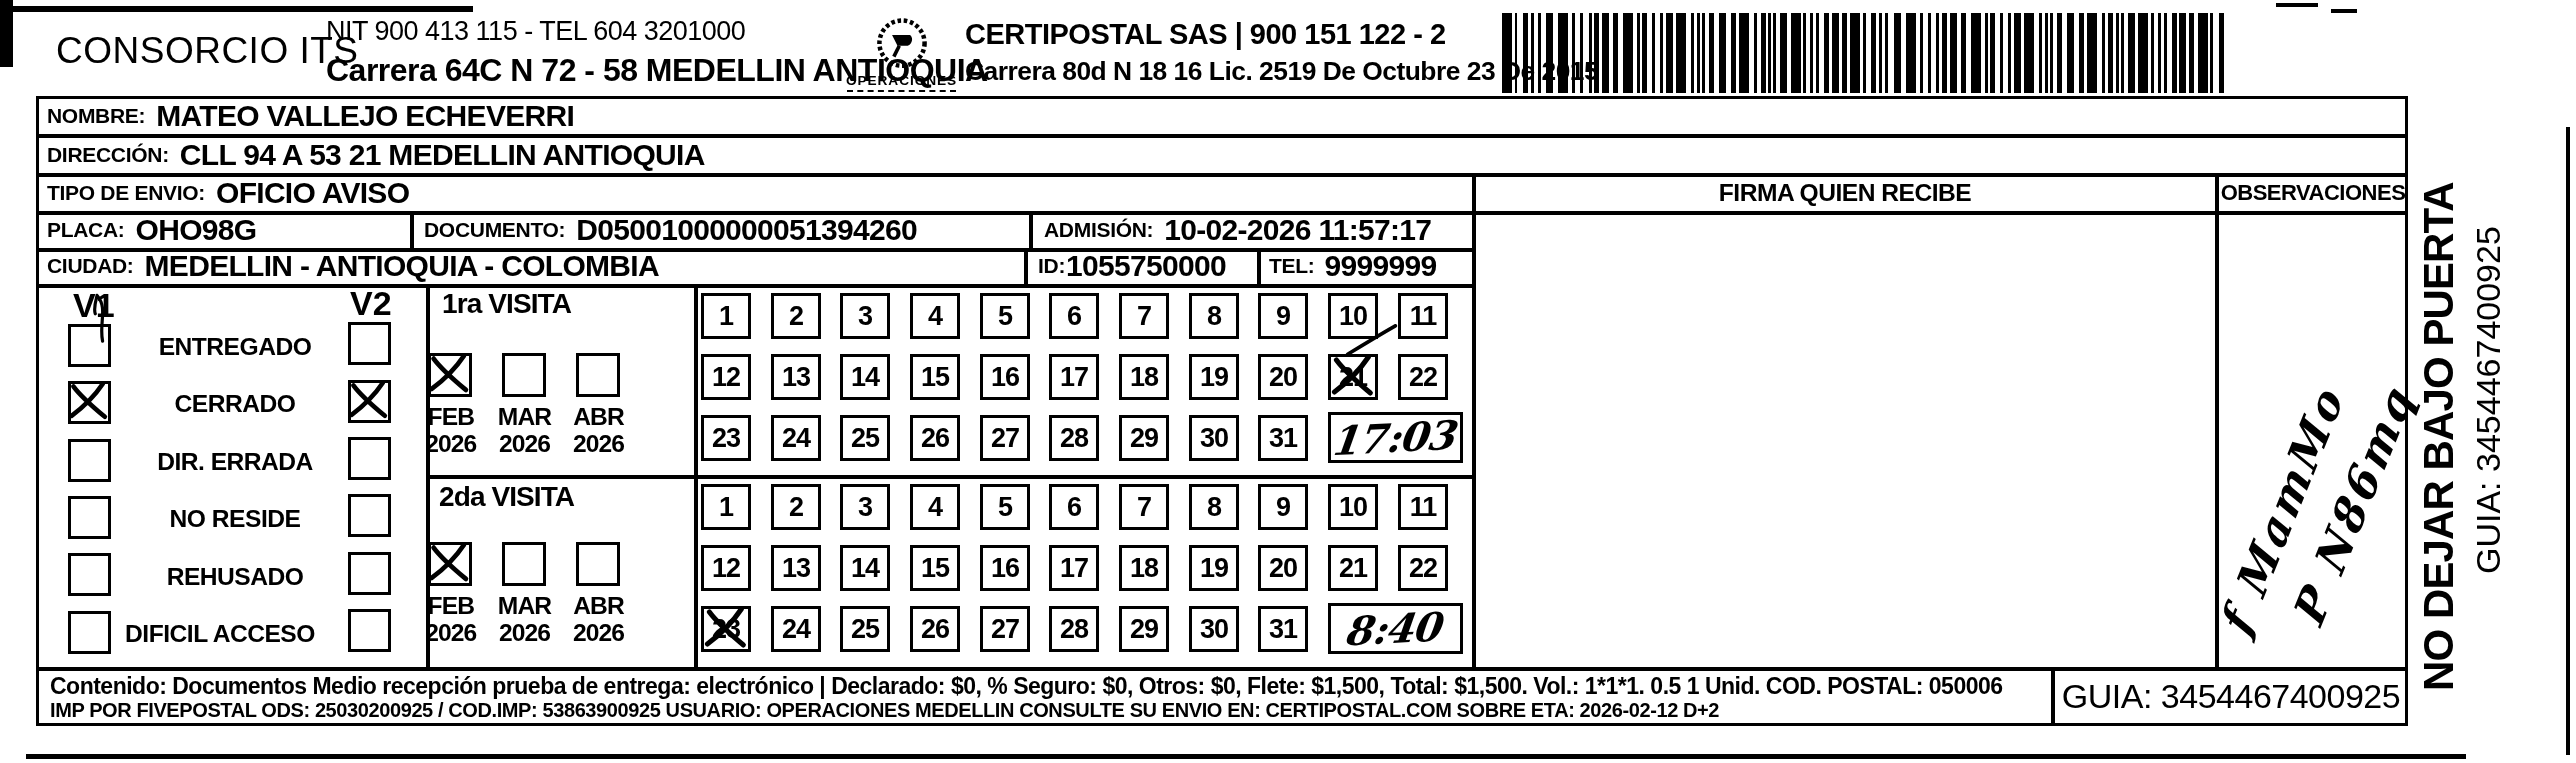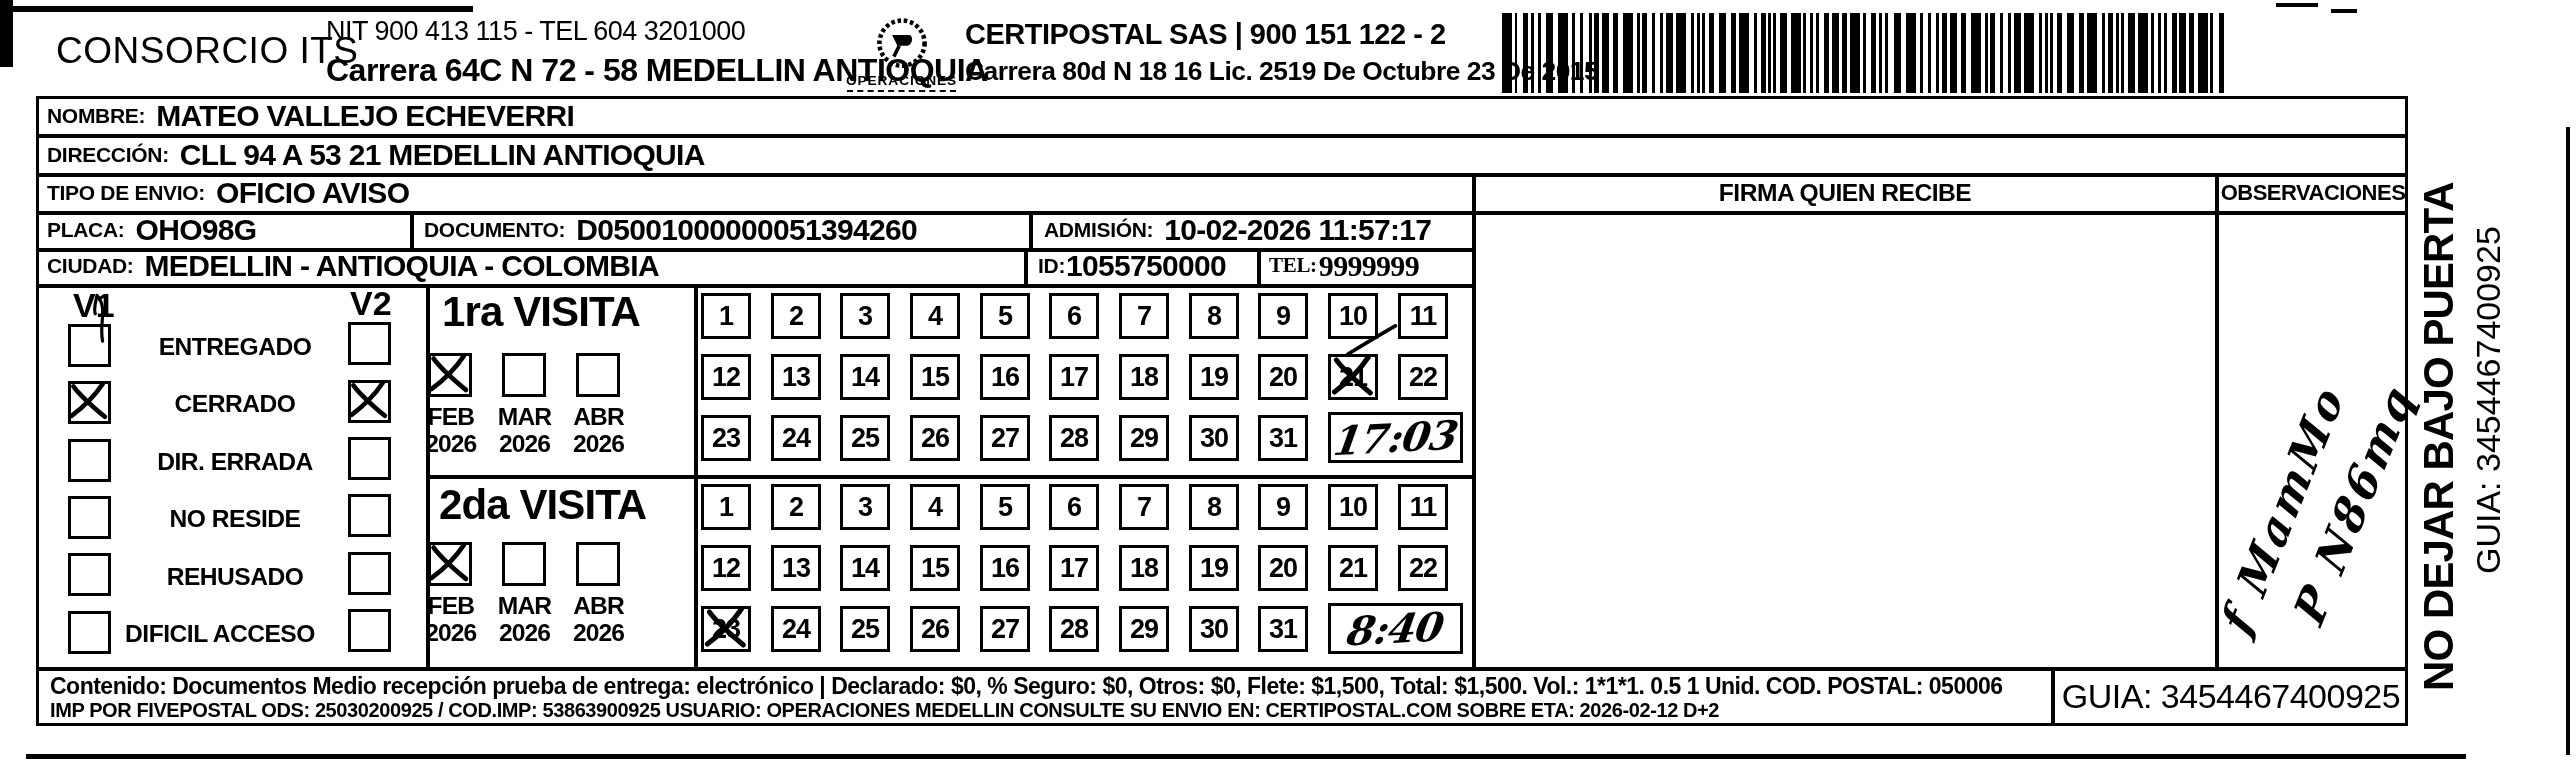--- a/index.html
+++ b/index.html
@@ -9,21 +9,21 @@
   .hline,.vline,.bar{position:absolute;background:#000;}
   .lbl{font-weight:700;font-size:21px;letter-spacing:-0.3px;white-space:nowrap;}
   .val{font-weight:600;font-size:30px;letter-spacing:-0.7px;white-space:nowrap;}
   .cellrow{position:absolute;display:flex;align-items:center;gap:11px;}
   .box{position:absolute;border:3.6px solid #000;background:#fff;box-sizing:border-box;}
   .xmark-svg{position:absolute;left:-5.5px;top:-6.4px;width:120%;height:120%;}
   .daybox{position:absolute;width:50px;height:46px;border:3.6px solid #000;box-sizing:border-box;
           display:flex;align-items:center;justify-content:center;font-weight:700;font-size:27px;letter-spacing:-0.9px;}
   .statusrow-label{font-weight:700;font-size:24.6px;letter-spacing:-0.5px;}
   .vhead{font-weight:700;font-size:34px;}
-  .visittitle{font-weight:700;font-size:42px;letter-spacing:-0.9px;white-space:nowrap;}
+  .visittitle{font-weight:700;font-size:28px;letter-spacing:-0.9px;white-space:nowrap;}
   .monthlbl{font-weight:700;font-size:24.6px;line-height:27px;text-align:center;letter-spacing:-0.9px;}
   .hand{font-family:"DejaVu Serif",serif;font-style:italic;font-weight:600;transform:skewX(-7deg);}
   .colhead{position:absolute;display:flex;align-items:center;justify-content:center;font-weight:700;}
   .sidevert{position:absolute;writing-mode:vertical-rl;transform:rotate(180deg);white-space:nowrap;}
   .footline{position:absolute;white-space:nowrap;}
 </style>
 </head>
 <body>
 
 <div id="canvas">
@@ -179,21 +179,21 @@
     <span class="val">10-02-2026 11:57:17</span>
   </div>
   <div class="cellrow" style="left:47px;top:249px;height:33px;">
     <span class="lbl">CIUDAD:</span>
     <span class="val">MEDELLIN - ANTIOQUIA - COLOMBIA</span>
   </div>
   <div class="cellrow" style="left:1038px;top:249px;height:33px;gap:1px;">
     <span class="lbl">ID:</span>
     <span class="val">1055750000</span>
   </div>
-  <div class="cellrow" style="left:1269px;top:249px;height:33px;gap:2px;font-family:Liberation Serif, serif;">
+  <div class="cellrow" style="left:1269px;top:249px;height:33px;gap:10px;">
     <span class="lbl">TEL:</span>
     <span class="val">9999999</span>
   </div>
 
   <div class="abs vhead" style="left:73px;top:286px;">V1</div>
   <div class="abs vhead" style="left:350px;top:284px;">V2</div>
   <div id="status-panel" class="abs" style="left:41px;top:324px;width:382px;height:346px;">
       <div class="box" style="left: 27px; top: 0px; width: 43px; height: 43px;"></div>
       <div class="abs statusrow-label" style="left: 87px; top: 9px; width: 214px; text-align: center;">ENTREGADO</div>
       <div class="box" style="left: 307px; top: -1.8px; width: 43px; height: 43px;"></div>

